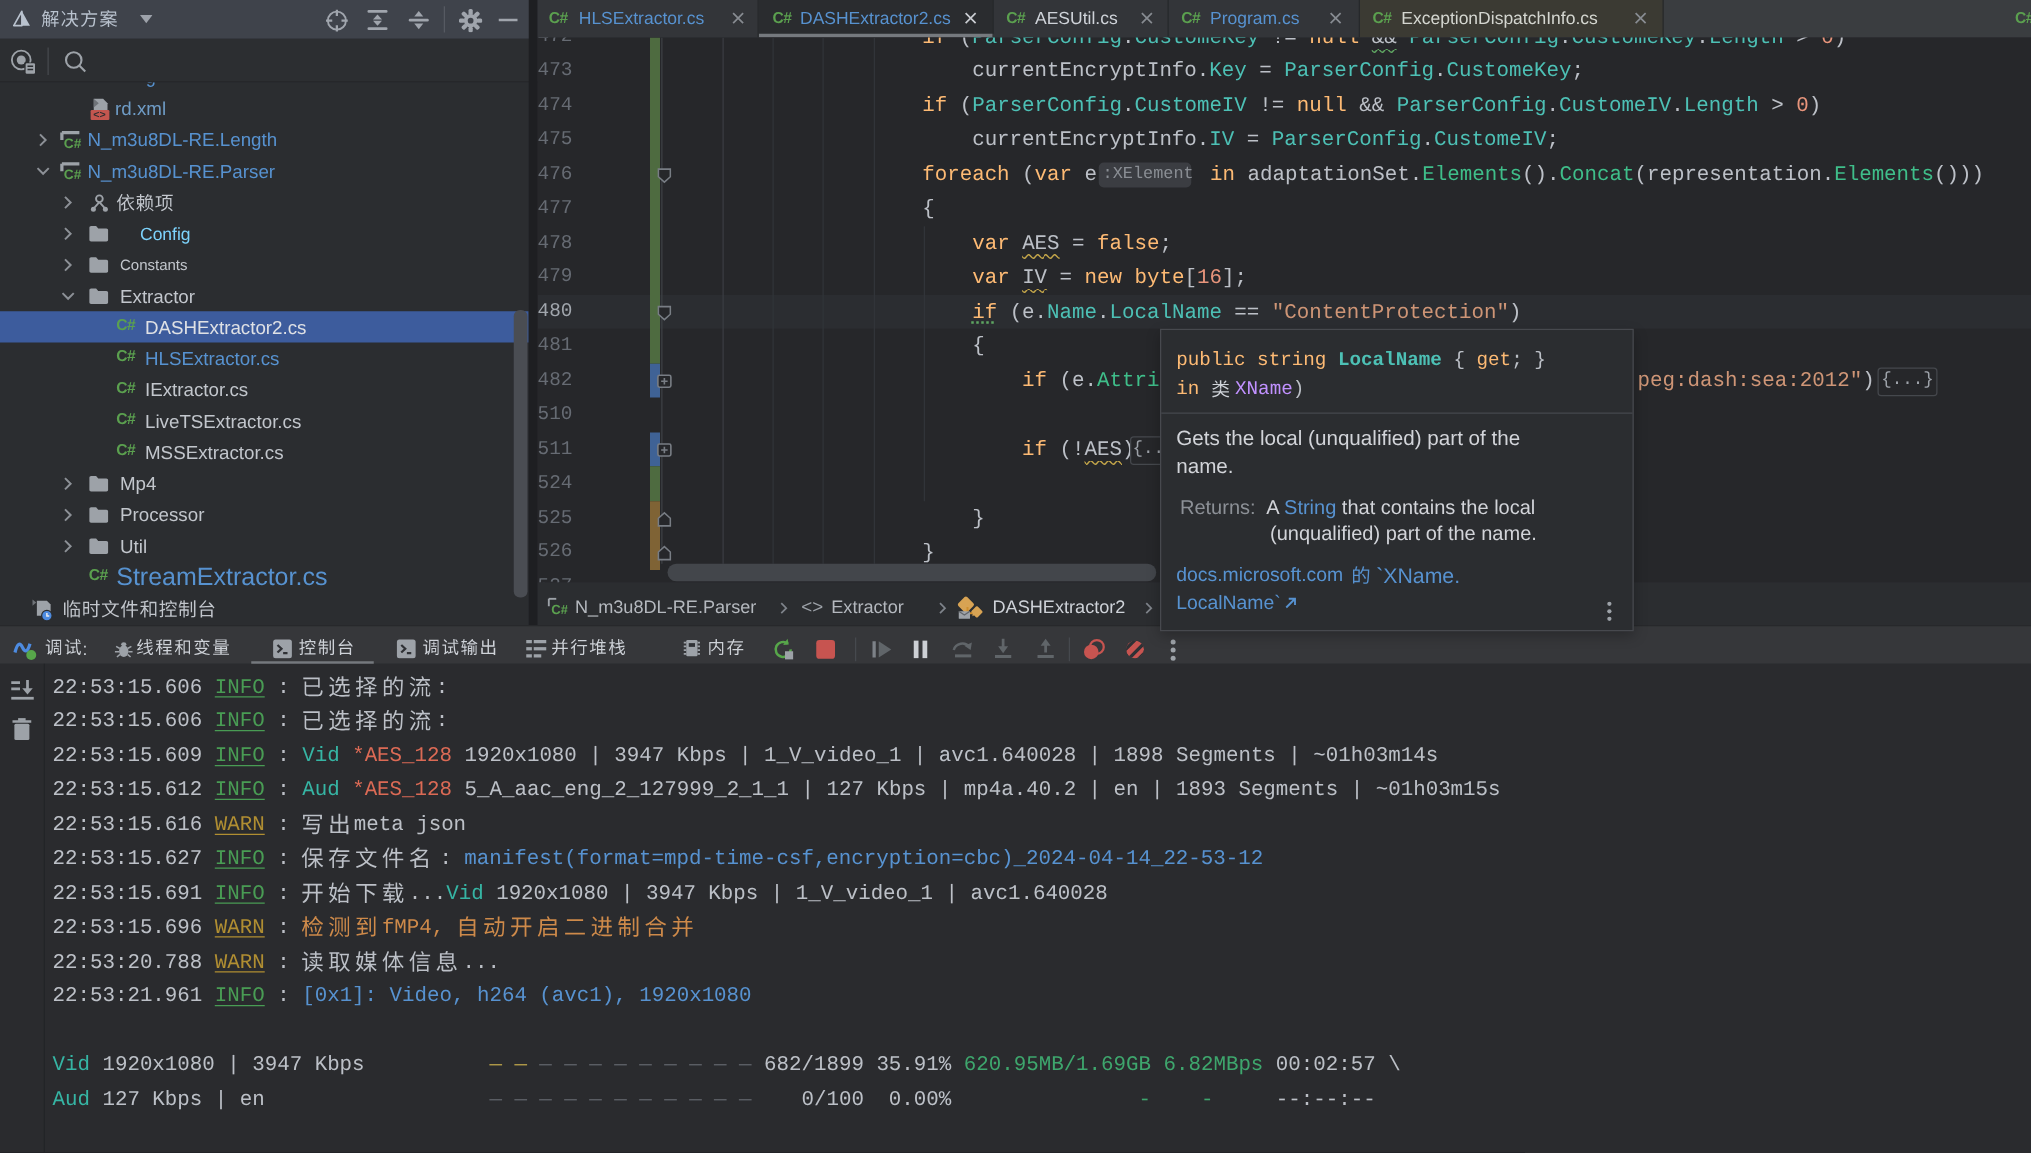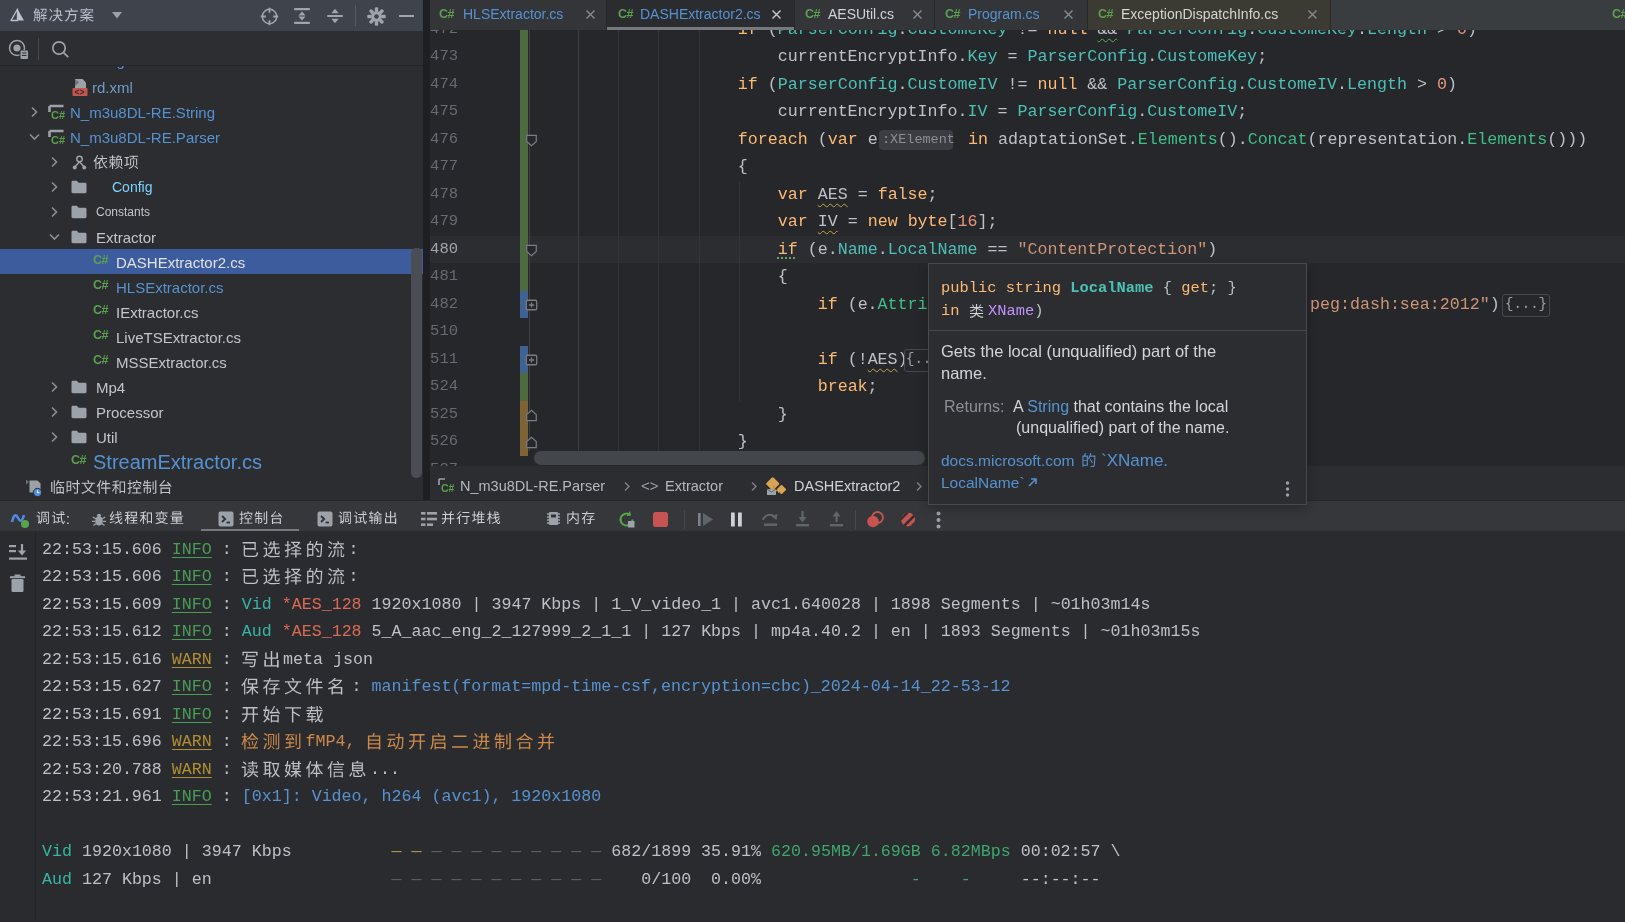--- a/index.html
+++ b/index.html
@@ -245,21 +245,20 @@
  <div class="a mono" style="left:452px;top:95.75px;font-size:13.5px;color:#8A8E94;line-height:27.5px">:XElement</div>
  <div class="cl mono" style="left:528px;top:95.75px"> <span class="k">in</span> adaptationSet.<span class="mth">Elements</span>().<span class="mth">Concat</span>(representation.<span class="mth">Elements</span>()))</div>
  <div class="cl mono" style="top:123.25px">                {</div>
  <div class="cl mono" style="top:150.75px">                    <span class="k">var</span> <span class="wavy">AES</span> = <span class="k">false</span>;</div>
  <div class="cl mono" style="top:178.25px">                    <span class="k">var</span> <span class="wavy">IV</span> = <span class="k">new</span> <span class="k">byte</span>[<span class="num">16</span>];</div>
  <div class="cl mono" style="top:205.75px">                    <span class="k gdot">if</span> (e.<span class="t">Name</span>.<span class="t">LocalName</span> == <span class="str">"ContentProtection"</span>)</div>
  <div class="cl mono" style="top:233.25px">                    {</div>
  <div class="cl mono" style="top:260.75px">                        <span class="k">if</span> (e.<span class="mth">Attributes</span>()</div>
  <div class="cl mono" style="top:315.75px">                        <span class="k">if</span> (!<span class="wavy">AES</span>)</div>
  <div class="a mono" style="left:474px;top:318.5px;width:44px;height:21px;border:1px solid #45484D;border-radius:3px;color:#9DA2A9;font-size:14px;line-height:19px;text-align:center">{...}</div>
- <div class="cl mono" style="top:343.25px">                        <span class="k">break</span>;</div>
  <div class="cl mono" style="top:370.75px">                    }</div>
  <div class="cl mono" style="top:398.25px">                }</div>
 
  <div class="cl mono" style="left:880px;top:260.75px"><span class="str">peg:dash:sea:2012"</span>)</div>
  <div class="a mono" style="left:1072px;top:263.5px;width:46px;height:21px;border:1px solid #45484D;border-radius:3px;color:#9DA2A9;font-size:14px;line-height:19px;text-align:center">{...}</div>
 
  <div class="a" style="left:104px;top:421px;width:391px;height:14px;background:#43464B;border-radius:7px"></div>
 </div>
 
 <div class="a" style="left:430px;top:466px;width:1195px;height:34px;background:#2B2D30">
@@ -317,21 +316,21 @@
         <text x="3.6" y="16.8" font-family="Liberation Sans" font-size="8.5" font-weight="bold" fill="#2B2D30">&lt;&gt;</text>
       </svg>
  <div class="a" style="left:92px;top:8.5px;height:25px;line-height:25px;font-size:15px;color:#6F9CC6">rd.xml</div>
  <svg class="a" style="left:28px;top:40px" width="13" height="12" viewBox="0 0 13 12">
         <path d="M4 1.5l4.5 4.5L4 10.5" fill="none" stroke="#8C9096" stroke-width="1.6"></path>
       </svg>
  <svg class="a" style="left:48px;top:38px" width="17" height="17" viewBox="0 0 17 17">
         <path d="M1.5 2h14M1.5 2v6" stroke="#9DA2A8" stroke-width="2.6" fill="none"></path>
         <text x="3" y="14.5" font-family="Liberation Sans" font-size="11" font-weight="bold" fill="#5BA04F">C#</text>
       </svg>
- <div class="a" style="left:70px;top:33.5px;height:25px;line-height:25px;font-size:15px;color:#5792D0">N_m3u8DL-RE.String</div>
+ <div class="a" style="left:70px;top:33.5px;height:25px;line-height:25px;font-size:15px;color:#5792D0">N_m3u8DL-RE.Length</div>
  <svg class="a" style="left:28px;top:65px" width="13" height="12" viewBox="0 0 13 12">
         <path d="M2 3.5l4.5 4.5L11 3.5" fill="none" stroke="#8C9096" stroke-width="1.6"></path>
       </svg>
  <svg class="a" style="left:48px;top:63px" width="17" height="17" viewBox="0 0 17 17">
         <path d="M1.5 2h14M1.5 2v6" stroke="#9DA2A8" stroke-width="2.6" fill="none"></path>
         <text x="3" y="14.5" font-family="Liberation Sans" font-size="11" font-weight="bold" fill="#5BA04F">C#</text>
       </svg>
  <div class="a" style="left:70px;top:58.5px;height:25px;line-height:25px;font-size:15px;color:#5792D0">N_m3u8DL-RE.Parser</div>
  <svg class="a" style="left:48px;top:90px" width="13" height="12" viewBox="0 0 13 12">
         <path d="M4 1.5l4.5 4.5L4 10.5" fill="none" stroke="#8C9096" stroke-width="1.6"></path>
@@ -594,20 +593,21 @@
         <use href="#g540D" transform="translate(86.0,0) scale(0.180)" fill="#BCC0C7"></use>
       </svg>
  <div class="a mono" style="left:351.5px;top:142.25px;line-height:27.5px">: <span class="blu">manifest(format=mpd-time-csf,encryption=cbc)_2024-04-14_22-53-12</span></div>
  <div class="a mono" style="left:42px;top:169.75px;line-height:27.5px">22:53:15.691 <span class="grn ul">INFO</span> : </div>
  <svg class="cjk" style="left:241px;top:175.94px" width="86.0" height="18">
         <use href="#g5F00" transform="translate(0.0,0) scale(0.180)" fill="#BCC0C7"></use>
         <use href="#g59CB" transform="translate(21.5,0) scale(0.180)" fill="#BCC0C7"></use>
         <use href="#g4E0B" transform="translate(43.0,0) scale(0.180)" fill="#BCC0C7"></use>
         <use href="#g8F7D" transform="translate(64.5,0) scale(0.180)" fill="#BCC0C7"></use>
       </svg>
+ <div class="a mono" style="left:327px;top:169.75px;line-height:27.5px">...<span class="teal">Vid</span> 1920x1080 | 3947 Kbps | 1_V_video_1 | avc1.640028</div>
  <div class="a mono" style="left:42px;top:197.25px;line-height:27.5px">22:53:15.696 <span class="wrn ul">WARN</span> : </div>
  <svg class="cjk" style="left:241px;top:203.44px" width="64.5" height="18">
         <use href="#g68C0" transform="translate(0.0,0) scale(0.180)" fill="#CE8A4A"></use>
         <use href="#g6D4B" transform="translate(21.5,0) scale(0.180)" fill="#CE8A4A"></use>
         <use href="#g5230" transform="translate(43.0,0) scale(0.180)" fill="#CE8A4A"></use>
       </svg>
  <div class="a mono" style="left:305.5px;top:197.25px;line-height:27.5px"><span class="org">fMP4,</span></div>
  <svg class="cjk" style="left:365.4px;top:203.44px" width="193.5" height="18">
         <use href="#g81EA" transform="translate(0.0,0) scale(0.180)" fill="#CE8A4A"></use>
         <use href="#g52A8" transform="translate(21.5,0) scale(0.180)" fill="#CE8A4A"></use>

